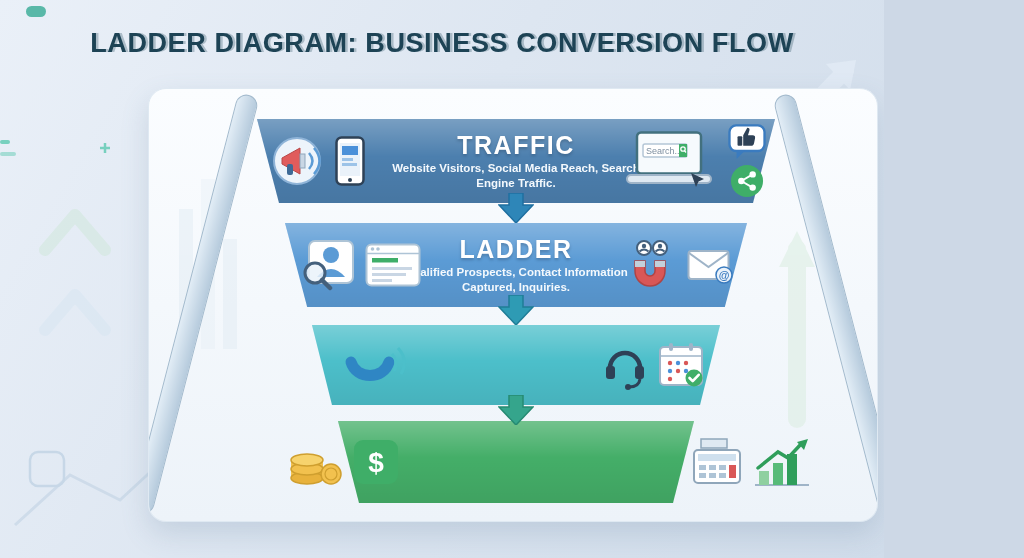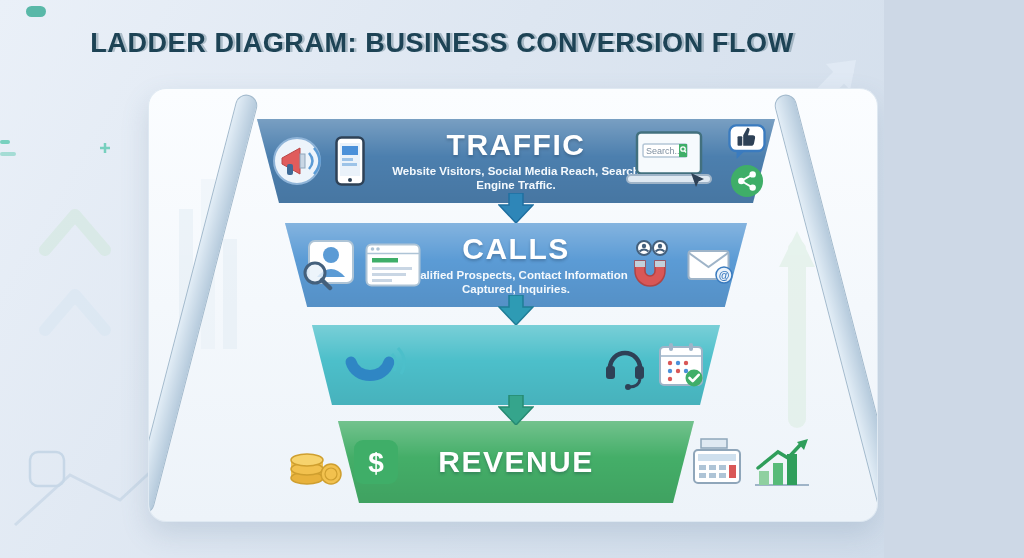--- a/index.html
+++ b/index.html
@@ -27,21 +27,21 @@
   .step.leads  {left:136px;top:134px;width:462px;height:84px}
   .step.calls  {left:163px;top:236px;width:408px;height:80px}
   .step.revenue{left:189px;top:332px;width:356px;height:82px}
   .traffic .step-bg{clip-path:polygon(0 0,100% 0,95.75% 100%,4.25% 100%)}
   .leads   .step-bg{clip-path:polygon(0 0,100% 0,95.2% 100%,4.8% 100%)}
   .calls   .step-bg{clip-path:polygon(0 0,100% 0,95.1% 100%,4.9% 100%)}
   .revenue .step-bg{clip-path:polygon(0 0,100% 0,94.1% 100%,5.9% 100%)}
   .step-text{position:absolute;left:50%;top:50%;transform:translate(-50%,-50%);
         text-align:center;color:#fff;width:52%}
   .revenue .step-text{width:64%}
-  .step-label{font-size:30px;font-weight:800;letter-spacing:1.5px;line-height:1.05;
+  .step-label{font-size:25px;font-weight:800;letter-spacing:1.5px;line-height:1.05;
         text-shadow:0 2px 3px rgba(20,40,60,.28)}
   .step-desc{font-size:11.5px;font-weight:600;line-height:1.28;margin-top:3px;color:#f4f9fd}
   .icon-group{position:absolute;top:50%;transform:translateY(-50%);
         display:flex;align-items:center;gap:10px;z-index:3}
   .icon-stack{display:flex;flex-direction:column;gap:4px;align-items:center}
   .traffic .icon-group.left{left:14px}   .traffic .icon-group.right{right:8px}
   .leads   .icon-group.left{left:16px}   .leads   .icon-group.right{right:14px}
   .calls   .icon-group.left{left:30px}   .calls   .icon-group.right{right:16px}
   .revenue .icon-group.left{left:-52px}  .revenue .icon-group.right{right:-118px}
   .down-arrow{position:absolute;left:349px;z-index:4}
@@ -180,21 +180,21 @@
           <path d="M1.5 10.5 H54.5" stroke="#aec4d6" stroke-width="1.5"></path>
           <circle cx="7.5" cy="6" r="1.8" fill="#aec4d6"></circle>
           <circle cx="13" cy="6" r="1.8" fill="#aec4d6"></circle>
           <rect x="7" y="15" width="26" height="4.5" fill="#3fae68"></rect>
           <rect x="7" y="24" width="40" height="3" fill="#c9d6e4"></rect>
           <rect x="7" y="30" width="34" height="3" fill="#c9d6e4"></rect>
           <rect x="7" y="36" width="20" height="3" fill="#c9d6e4"></rect>
         </svg>
       </div>
       <div class="step-text">
-        <h2 class="step-label">CALLS</h2>
+        <h2 class="step-label">LADDER</h2>
         <p class="step-desc">Qualified Prospects, Contact Information Captured, Inquiries.</p>
       </div>
       <div class="icon-group right">
         <svg width="54" height="52" viewBox="0 0 54 52">
           <circle cx="21" cy="9" r="7" fill="#ffffff" stroke="#44607c" stroke-width="2"></circle>
           <circle cx="21" cy="7" r="2.2" fill="#44607c"></circle>
           <path d="M16.5 12.5 q4.5-4 9 0" stroke="#44607c" stroke-width="2" fill="none"></path>
           <circle cx="37" cy="9" r="7" fill="#ffffff" stroke="#44607c" stroke-width="2"></circle>
           <circle cx="37" cy="7" r="2.2" fill="#44607c"></circle>
           <path d="M32.5 12.5 q4.5-4 9 0" stroke="#44607c" stroke-width="2" fill="none"></path>
@@ -256,21 +256,20 @@
           <ellipse cx="21" cy="22" rx="16" ry="6" fill="#f7d36d" stroke="#cf9f2f" stroke-width="1.5"></ellipse>
           <circle cx="45" cy="36" r="10" fill="#f2c14e" stroke="#cf9f2f" stroke-width="1.5"></circle>
           <circle cx="45" cy="36" r="6" fill="none" stroke="#cf9f2f" stroke-width="1.2"></circle>
         </svg>
         <svg width="44" height="44" viewBox="0 0 44 44">
           <rect x="0" y="0" width="44" height="44" rx="9" fill="#3fae68"></rect>
           <text x="22" y="32" font-size="28" font-weight="bold" fill="#ffffff" text-anchor="middle">$</text>
         </svg>
       </div>
       <div class="step-text">
-        <h2 class="step-label">REVENUE</h2>
       </div>
       <div class="icon-group right">
         <svg width="50" height="50" viewBox="0 0 50 50">
           <rect x="9" y="2" width="26" height="9" fill="#dfe9f2" stroke="#8fa6ba" stroke-width="1.5"></rect>
           <rect x="2" y="13" width="46" height="33" rx="4" fill="#ffffff" stroke="#8fa6ba" stroke-width="2"></rect>
           <rect x="6" y="17" width="38" height="7" fill="#cfe0ee"></rect>
           <rect x="7" y="28" width="7" height="5" fill="#aec4d6"></rect>
             <rect x="17" y="28" width="7" height="5" fill="#aec4d6"></rect>
             <rect x="27" y="28" width="7" height="5" fill="#aec4d6"></rect>
           <rect x="7" y="36" width="7" height="5" fill="#aec4d6"></rect>

